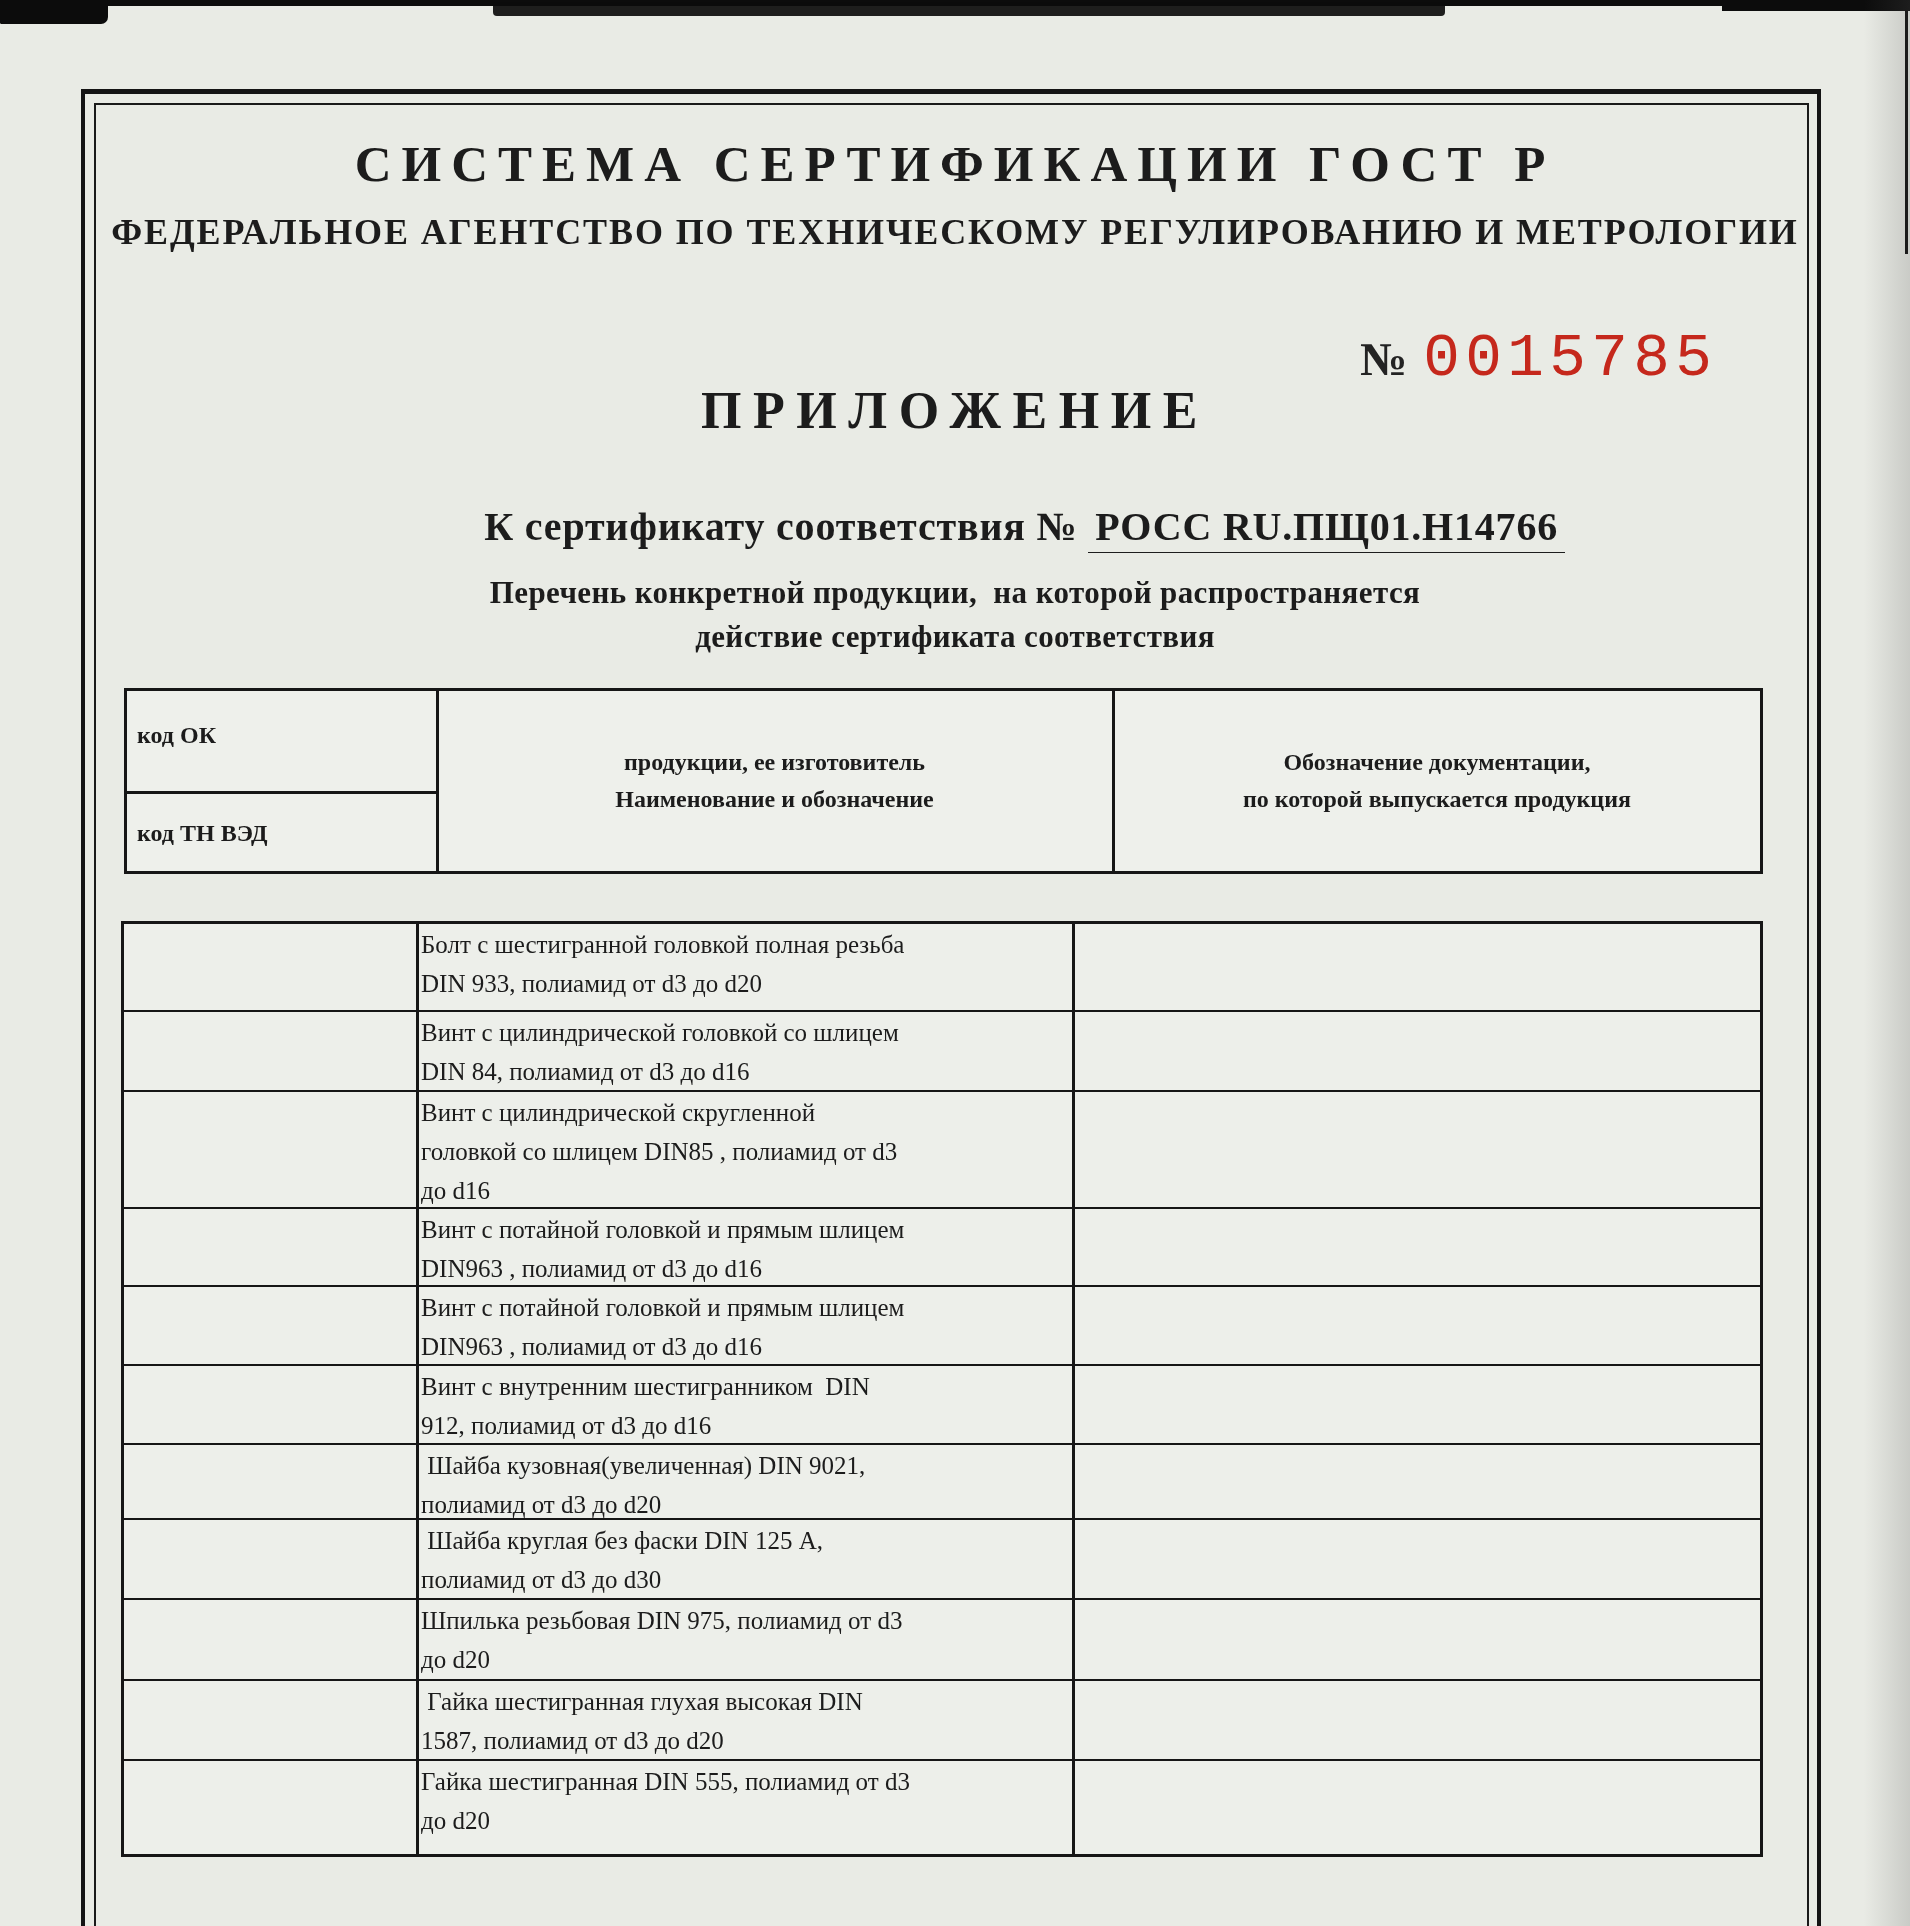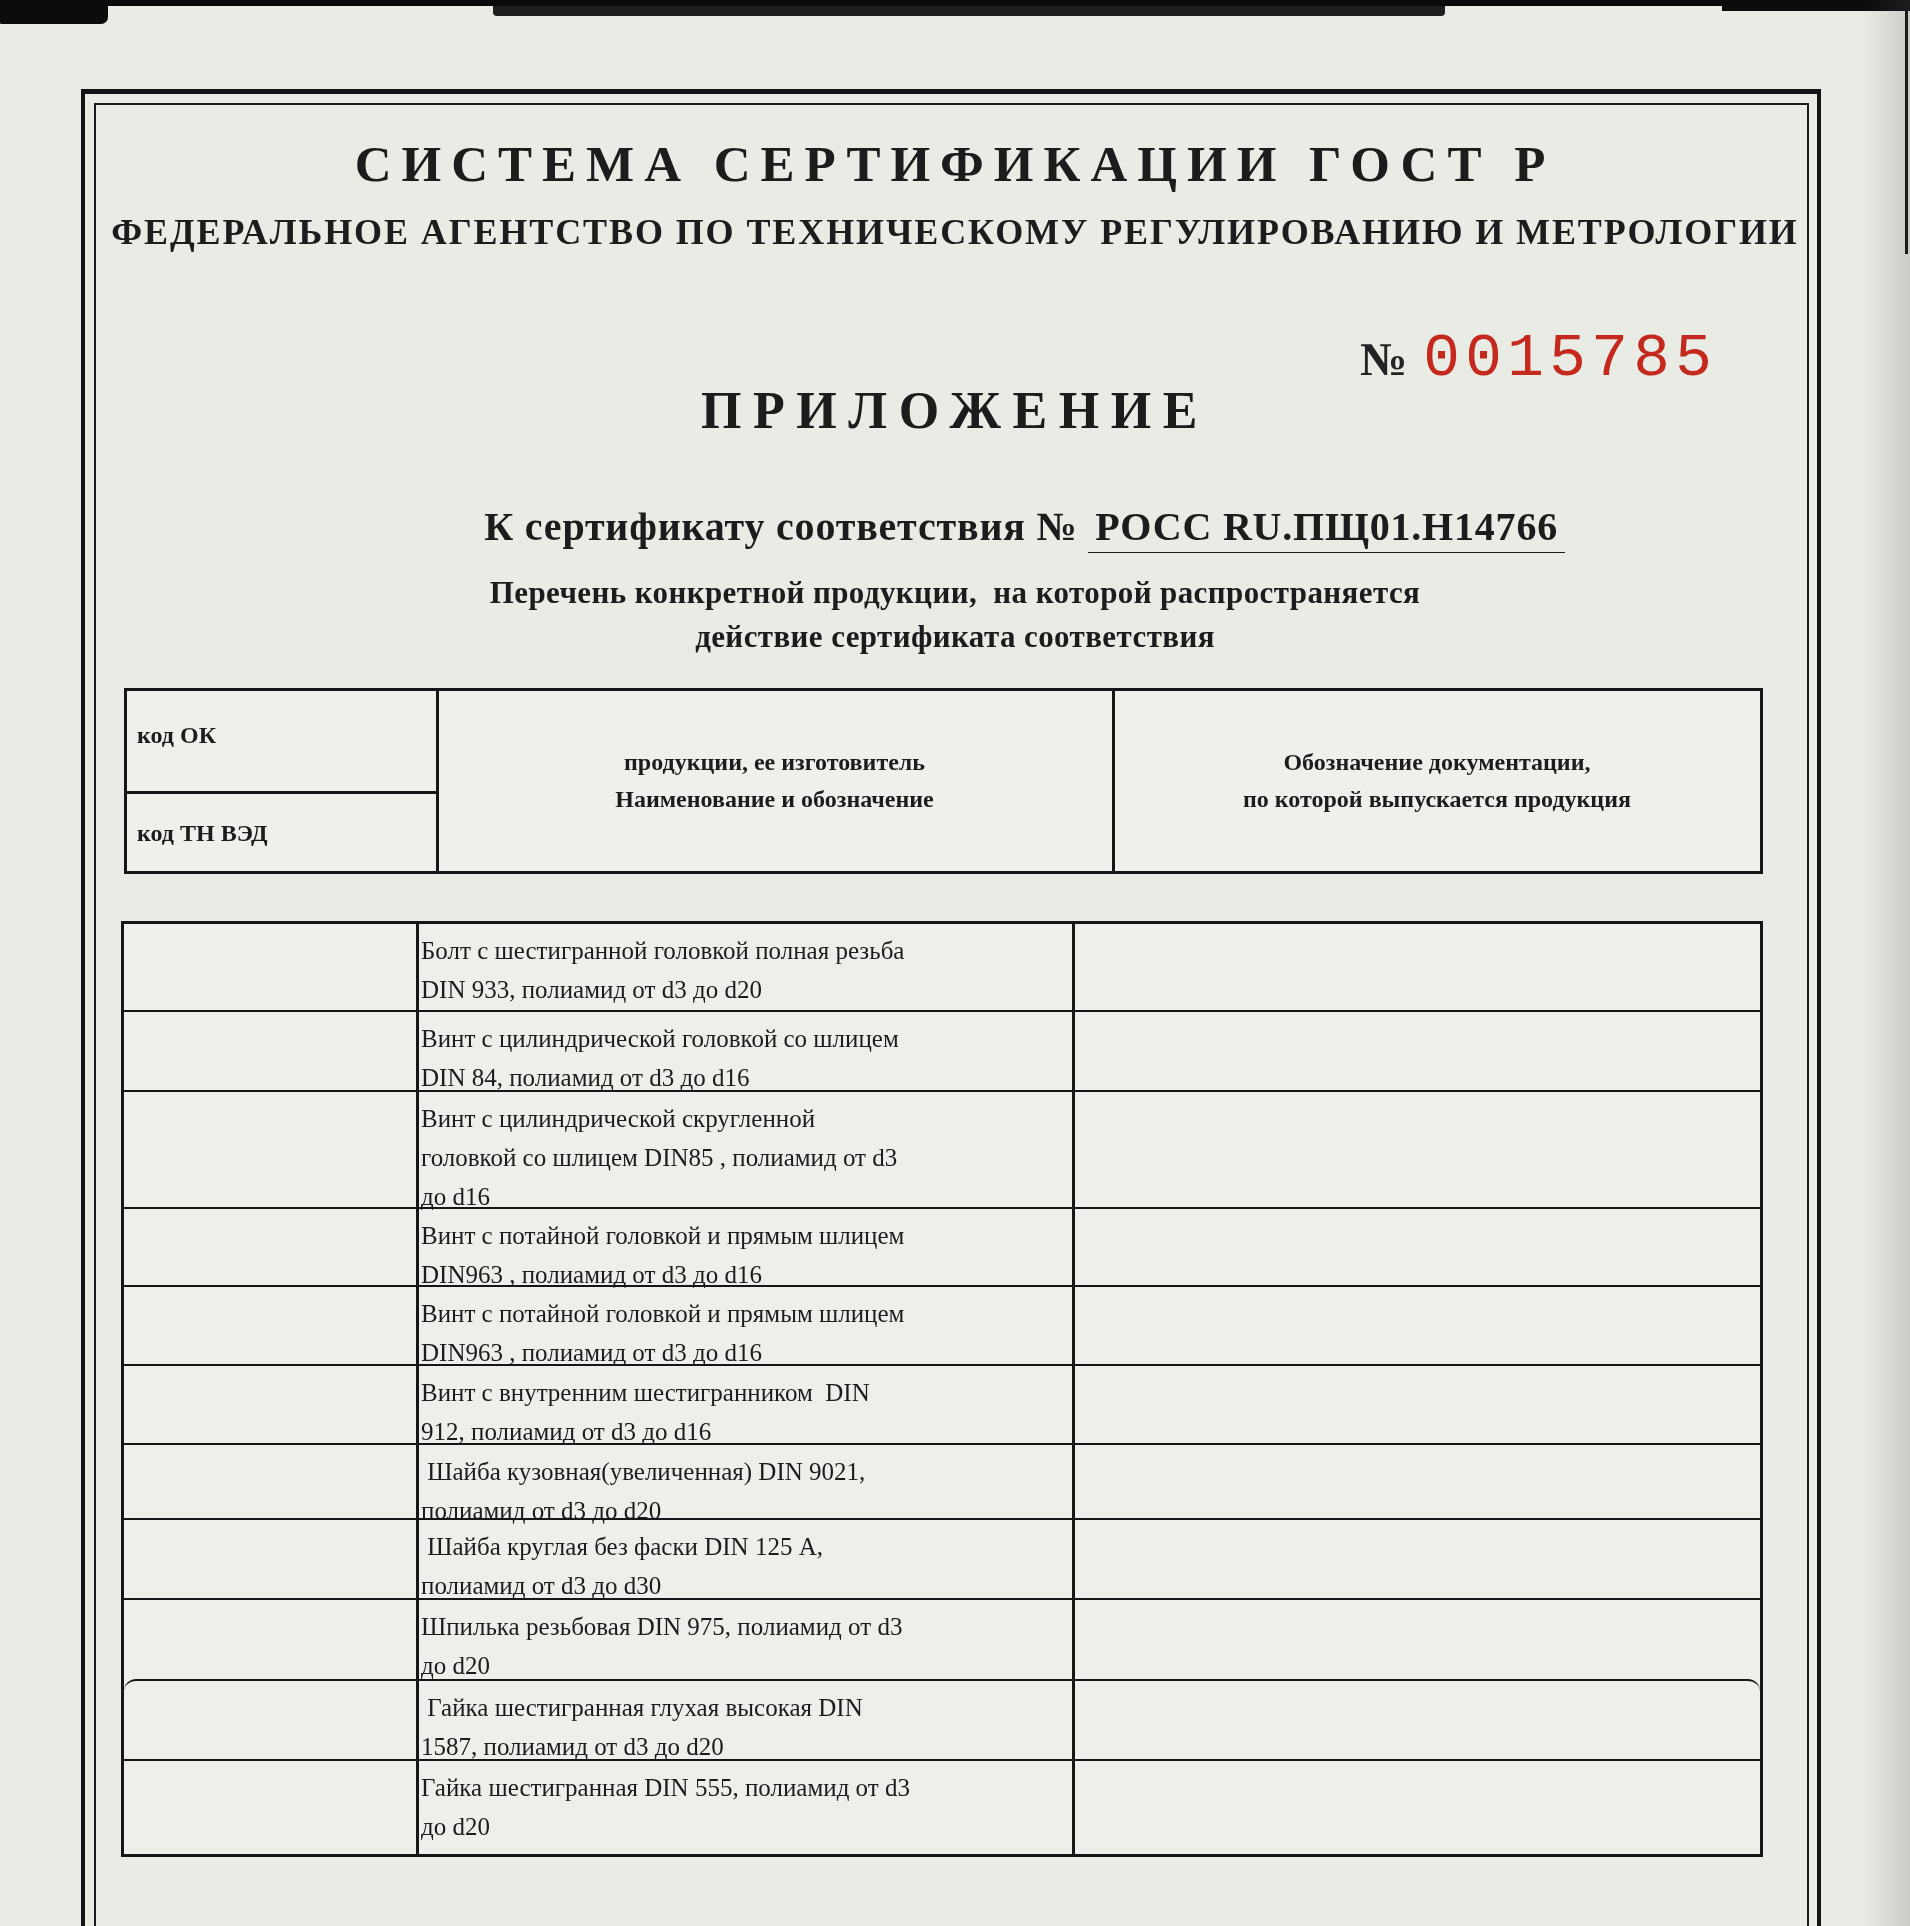--- a/index.html
+++ b/index.html
@@ -34,21 +34,21 @@
   
   .htable{position:absolute;left:124px;top:688px;width:1639px;height:186px;border:3.1px solid #161616;box-sizing:border-box;background:rgba(255,255,255,.25);}
   .vline{position:absolute;top:0;bottom:0;width:2.7px;background:#161616;}
   .hsplit{position:absolute;left:0;top:100px;width:309px;height:2.7px;background:#161616;}
   .hcell-label{position:absolute;font-size:24px;font-weight:bold;}
   .hcol{position:absolute;top:0;height:180px;display:flex;flex-direction:column;justify-content:center;text-align:center;font-size:24px;font-weight:bold;line-height:1.55;white-space:pre-wrap;}
   
   .btable{position:absolute;left:121px;top:921px;width:1642px;height:936px;border:3.1px solid #161616;box-sizing:border-box;background:rgba(255,255,255,.2);}
   .trow{position:relative;width:100%;box-sizing:border-box;}
   .trow + .trow{border-top:2.7px solid #161616;}
-  .tcell{margin-left:297px;width:639px;padding-top:7px;}
+  .tcell{margin-left:297px;width:639px;padding-top:1px;}
   .tline{font-size:25px;line-height:39px;white-space:pre;}
 </style>
 </head>
 <body>
 
 <div class="page">
 
   <div class="scan-strip" style="left:0;top:0;width:1910px;height:6.2px;"></div>
   <div class="scan-strip" style="left:0;top:0;width:108px;height:24px;border-radius:0 0 7px 1.5px;"></div>
   <div class="scan-strip" style="left:493px;top:1.5px;width:952px;height:14px;opacity:.92;border-radius:0 0 3.9px 3.9px;"></div>
@@ -145,21 +145,21 @@
             <div class="tline"> Шайба круглая без фаски DIN 125 А,</div>
             <div class="tline">полиамид от d3 до d30</div>
           </div>
         </div>
         <div class="trow" style="height: 81px;">
           <div class="tcell">
             <div class="tline">Шпилька резьбовая DIN 975, полиамид от d3</div>
             <div class="tline">до d20</div>
           </div>
         </div>
-        <div class="trow" style="height: 80px; border-radius: 12px;">
+        <div class="trow" style="height: 80px;">
           <div class="tcell">
             <div class="tline"> Гайка шестигранная глухая высокая DIN</div>
             <div class="tline">1587, полиамид от d3 до d20</div>
           </div>
         </div>
         <div class="trow" style="height: 73px;">
           <div class="tcell">
             <div class="tline">Гайка шестигранная DIN 555, полиамид от d3</div>
             <div class="tline">до d20</div>
           </div>

